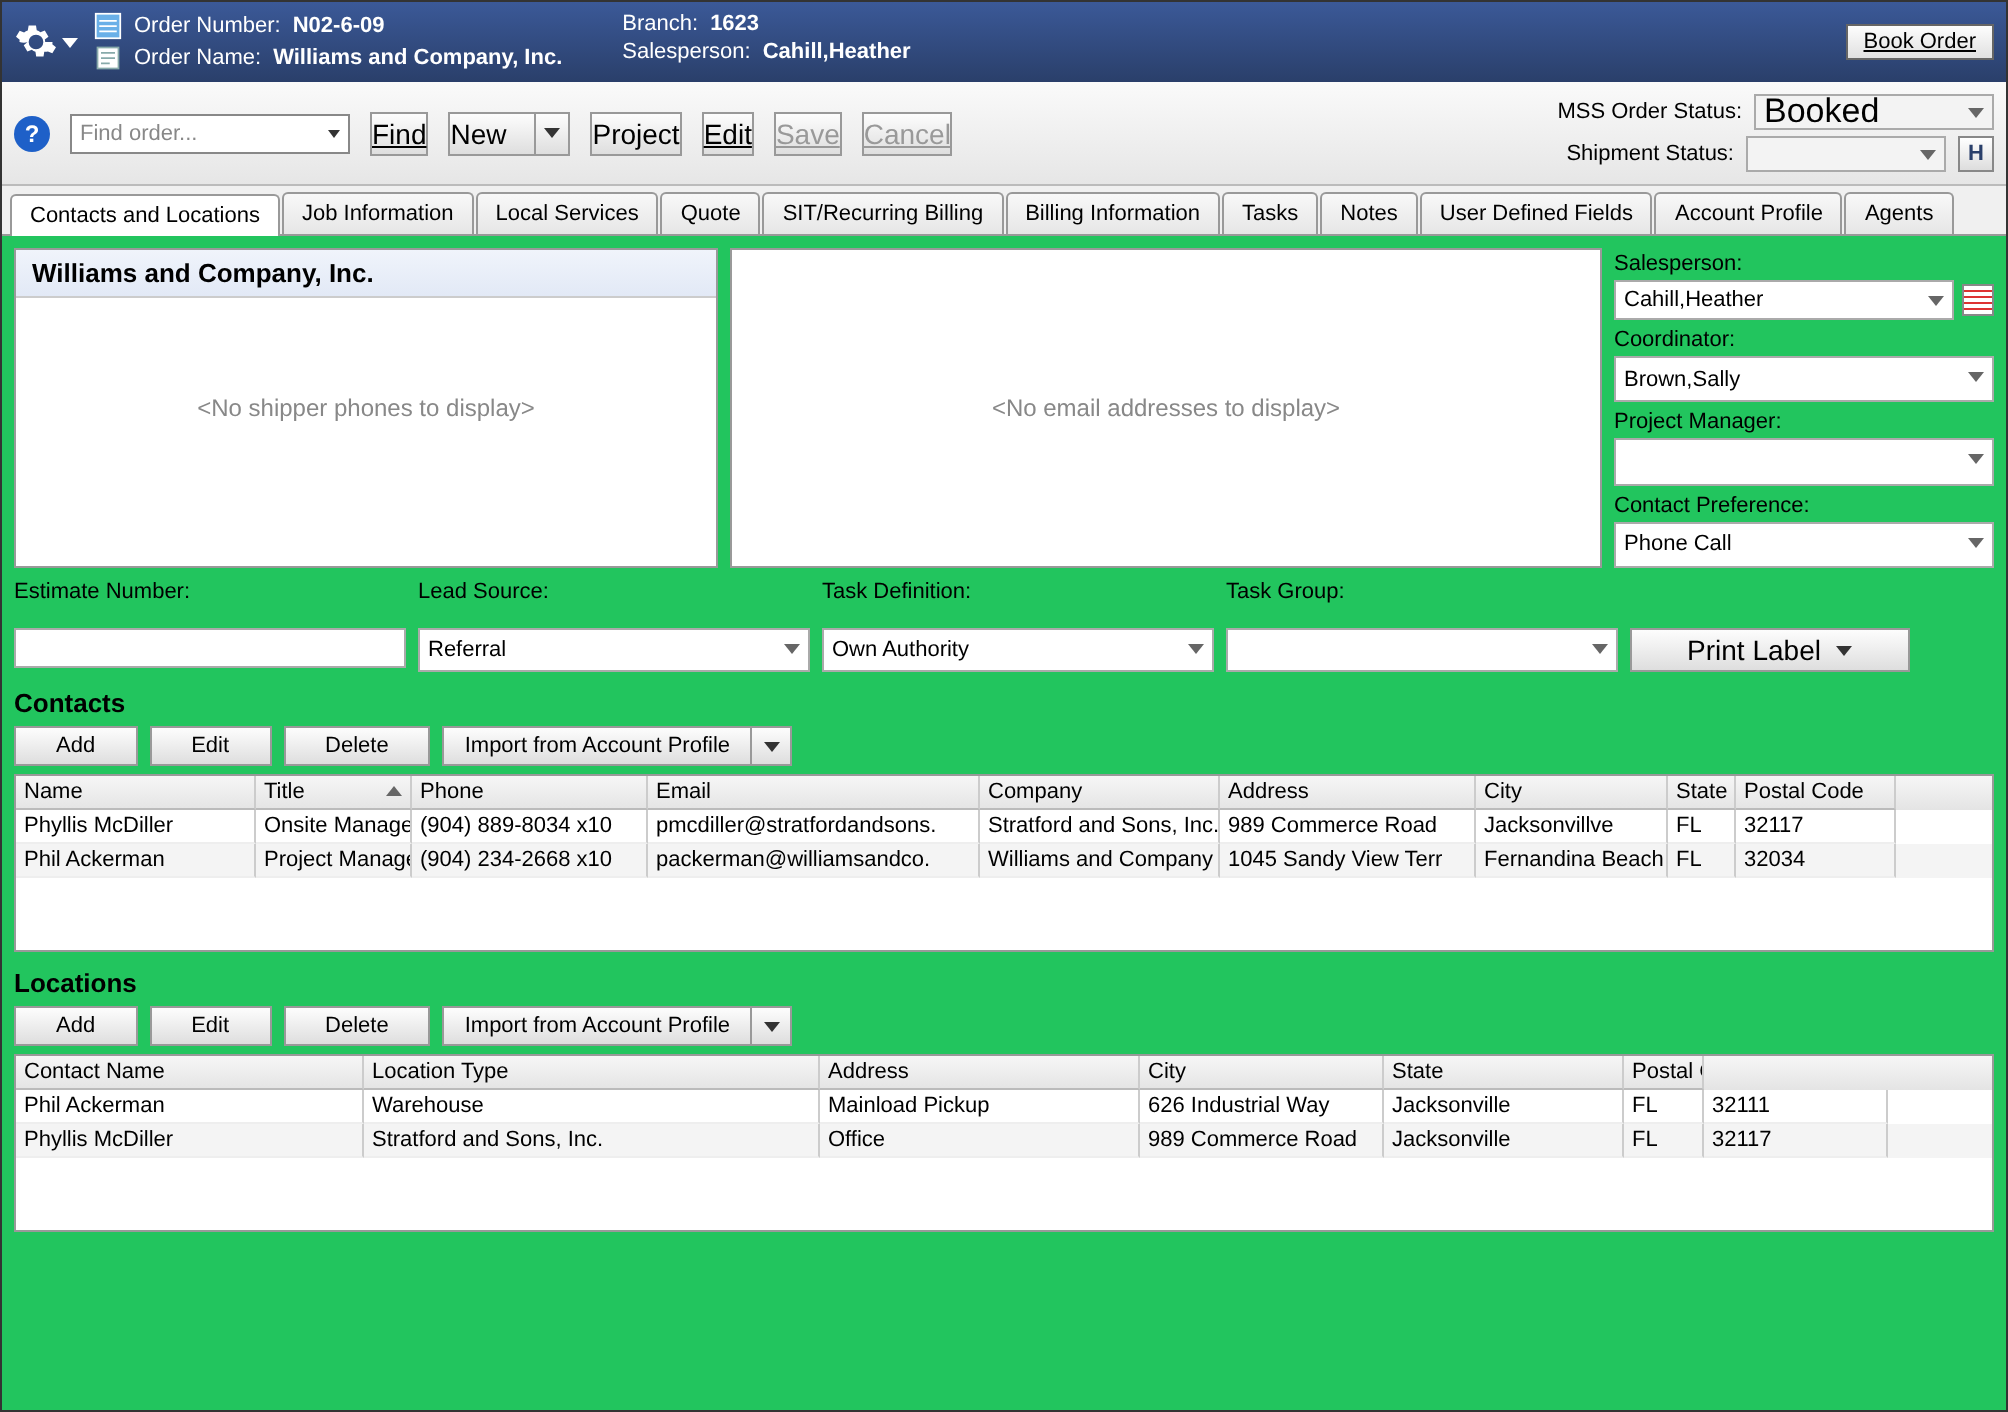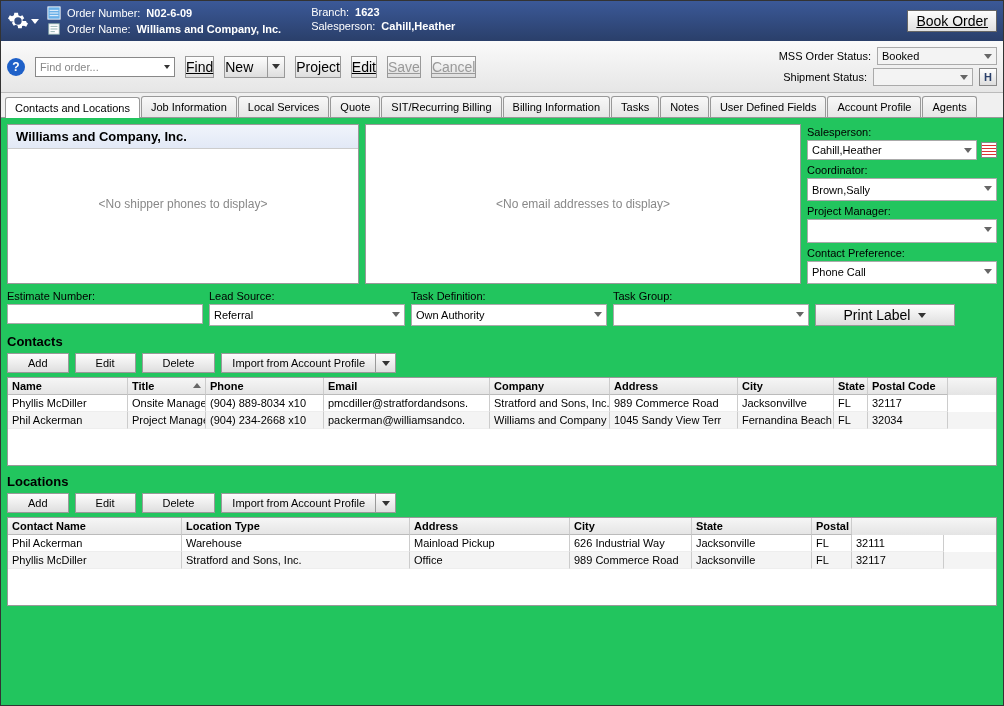--- a/index.html
+++ b/index.html
@@ -7,36 +7,36 @@
   .app { width: 1004px; height: 706px; border: 1px solid #333; position: relative; background: #22c55e; }
 
   .titlebar { background: linear-gradient(to bottom, #3b5998, #2a3f6a); height: 40px; color: #fff; display: flex; align-items: center; padding: 0 6px; }
   .gear-area { display: flex; align-items: center; gap: 2px; margin-right: 8px; }
   .gear-icon svg { display: block; }
   .tb-left { flex: 1; display: flex; gap: 30px; }
   .tb-col { display: flex; flex-direction: column; gap: 2px; font-size: 11px; }
   .tb-row { display: flex; align-items: center; gap: 6px; }
   .tb-val { font-weight: bold; }
   .tb-icon { width: 14px; height: 14px; display: inline-flex; align-items: center; justify-content: center; }
-  .book-order-btn { background: linear-gradient(to bottom, #fdfdfd, #e0e0e0); border: 1px solid #666; color: #000; padding: 2px 8px; font-size: 14px; cursor: pointer; }
+  .book-order-btn { background: linear-gradient(to bottom, #fdfdfd, #e0e0e0); border: 1px solid #666; color: #000; padding: 2px 8px; font-size: 11px; cursor: pointer; }
 
   .toolbar { background: linear-gradient(to bottom, #fafafa, #e6e6e6); border-bottom: 1px solid #bbb; padding: 6px; display: flex; align-items: center; gap: 10px; }
   .help-icon { width: 18px; height: 18px; background: #1e60c8; border-radius: 50%; color: #fff; display: inline-flex; align-items: center; justify-content: center; font-weight: bold; font-size: 12px; }
   .find-combo { height: 20px; border: 1px solid #888; background: #fff; width: 140px; font-size: 11px; padding: 0 4px; display: flex; align-items: center; justify-content: space-between; color: #888; }
   .btn { background: linear-gradient(to bottom, #fdfdfd, #dedede); border: 1px solid #999; padding: 2px 0; font-size: 14px; cursor: pointer; height: 22px; }
   .btn.disabled { color: #999; }
   .split-btn { display: inline-flex; }
   .split-btn .btn { border-right: none; padding-right: 14px; }
   .split-arrow { background: linear-gradient(to bottom, #fdfdfd, #dedede); border: 1px solid #999; width: 18px; height: 22px; display: flex; align-items: center; justify-content: center; }
   .arrow-down { width: 0; height: 0; border-left: 4px solid transparent; border-right: 4px solid transparent; border-top: 5px solid #333; }
   .arrow-down.white { border-top-color: #fff; }
   .arrow-down.sm { border-left-width: 3px; border-right-width: 3px; border-top-width: 4px; }
   .tb-right { margin-left: auto; display: flex; flex-direction: column; gap: 3px; font-size: 11px; }
   .tb-right-row { display: flex; align-items: center; justify-content: flex-end; gap: 6px; }
-  .combo-ro { height: 18px; border: 1px solid #aaa; background: #f3f3f3; padding: 0 16px 0 4px; font-size: 11px; min-width: 120px; display: flex; align-items: center; position: relative; text-align: center; }
+  .combo-ro { height: 18px; border: 1px solid #aaa; background: #f3f3f3; padding: 0 16px 0 4px; font-size: 17px; min-width: 120px; display: flex; align-items: center; position: relative; text-align: center; }
   .combo-ro::after { content: ''; position: absolute; right: 4px; top: 6px; width: 0; height: 0; border-left: 4px solid transparent; border-right: 4px solid transparent; border-top: 5px solid #666; }
   .hist-btn { width: 18px; height: 18px; border: 1px solid #888; background: linear-gradient(to bottom,#fff,#ddd); display: flex; align-items:center; justify-content:center; font-weight:bold; color:#2a3f6a; font-size:11px; cursor:pointer; }
 
   .tabs { display: flex; border-bottom: 1px solid #999; background: #f0f0f0; padding-top: 3px; padding-left: 4px; }
   .tab { padding: 4px 9px; border: 1px solid #999; border-bottom: none; background: linear-gradient(to bottom,#f8f8f8,#e6e6e6); margin-right: 1px; font-size: 11px; cursor: pointer; border-radius: 3px 3px 0 0; position: relative; white-space: nowrap; }
   .tab.active { background: #fff; top: 1px; }
 
   .content { padding: 6px; }
   .top-panels { display: flex; gap: 6px; }
   .panel-box { border: 1px solid #999; height: 160px; background: #fff; position: relative; }
@@ -46,34 +46,34 @@
   .panel-placeholder { color: #888; text-align: center; position: absolute; top: 50%; left: 0; right: 0; transform: translateY(-50%); font-size: 12px; }
 
   .sidecol { width: 190px; display: flex; flex-direction: column; gap: 2px; font-size: 11px; }
   .sidecol label { display: block; margin-top: 2px; }
   .side-row { display: flex; align-items: center; gap: 4px; }
   .combo { height: 20px; border: 1px solid #aaa; background: #fff; padding: 0 16px 0 4px; font-size: 11px; flex: 1; display: flex; align-items: center; position: relative; }
   .combo::after { content: ''; position: absolute; right: 4px; top: 7px; width: 0; height: 0; border-left: 4px solid transparent; border-right: 4px solid transparent; border-top: 5px solid #666; }
   .cal-icon { width: 16px; height: 16px; border: 1px solid #888; background: repeating-linear-gradient(0deg,#fff,#fff 2px,#d33 2px,#d33 3px); cursor:pointer; }
 
   .field-row { display: flex; gap: 6px; margin-top: 6px; }
-  .field-col { display: flex; flex-direction: column; gap: 2px; font-size: 11px; }
+  .field-col { display: flex; flex-direction: column; gap: 12px; font-size: 11px; }
   .text-input { height: 20px; border: 1px solid #aaa; background: #fff; padding: 0 4px; font-size: 11px; }
   .print-label { display:flex; align-items:center; gap:8px; justify-content:center; }
 
   .section-title { font-weight: bold; font-size: 13px; margin-top: 8px; }
   .btn-row { display: flex; gap: 6px; margin: 4px 0; }
   .btn-sm { background: linear-gradient(to bottom,#fdfdfd,#dedede); border: 1px solid #999; padding: 3px 20px; font-size: 11px; cursor: pointer; }
   .btn-split { display: inline-flex; align-items: stretch; }
   .btn-split .main { background: linear-gradient(to bottom,#fdfdfd,#dedede); border:1px solid #999; padding:3px 10px; font-size:11px; }
   .btn-split .arr { background: linear-gradient(to bottom,#fdfdfd,#dedede); border:1px solid #999; border-left:none; width:20px; display:flex; align-items:center; justify-content:center; }
 
   .grid { border: 1px solid #999; font-size: 11px; }
   .grid-header, .grid-row { display: grid; }
-  .grid-header { background: linear-gradient(to bottom,#f6f6f6,#e4e4e4); font-weight: bold; }
+  .grid-header { background: linear-gradient(to bottom,#f6f6f6,#e4e4e4); }
   .grid-header > div, .grid-row > div { border-right: 1px solid #ccc; padding: 2px 4px; overflow: hidden; white-space: nowrap; }
   .grid-header > div { border-bottom: 1px solid #bbb; position: relative; }
   .grid-row > div { border-bottom: 1px solid #eee; }
   .grid-row:nth-child(even) { background: #f4f4f4; }
   .grid-body { min-height: 70px; background: #fff; }
   .sort-ind { position: absolute; right: 4px; top: 5px; width:0; height:0; border-left:4px solid transparent; border-right:4px solid transparent; border-bottom:5px solid #666; }
 
   .contacts-cols { grid-template-columns: 120px 78px 118px 166px 120px 128px 96px 34px 80px; }
   .locations-cols { grid-template-columns: 174px 228px 160px 122px 120px 40px 92px; }
 

